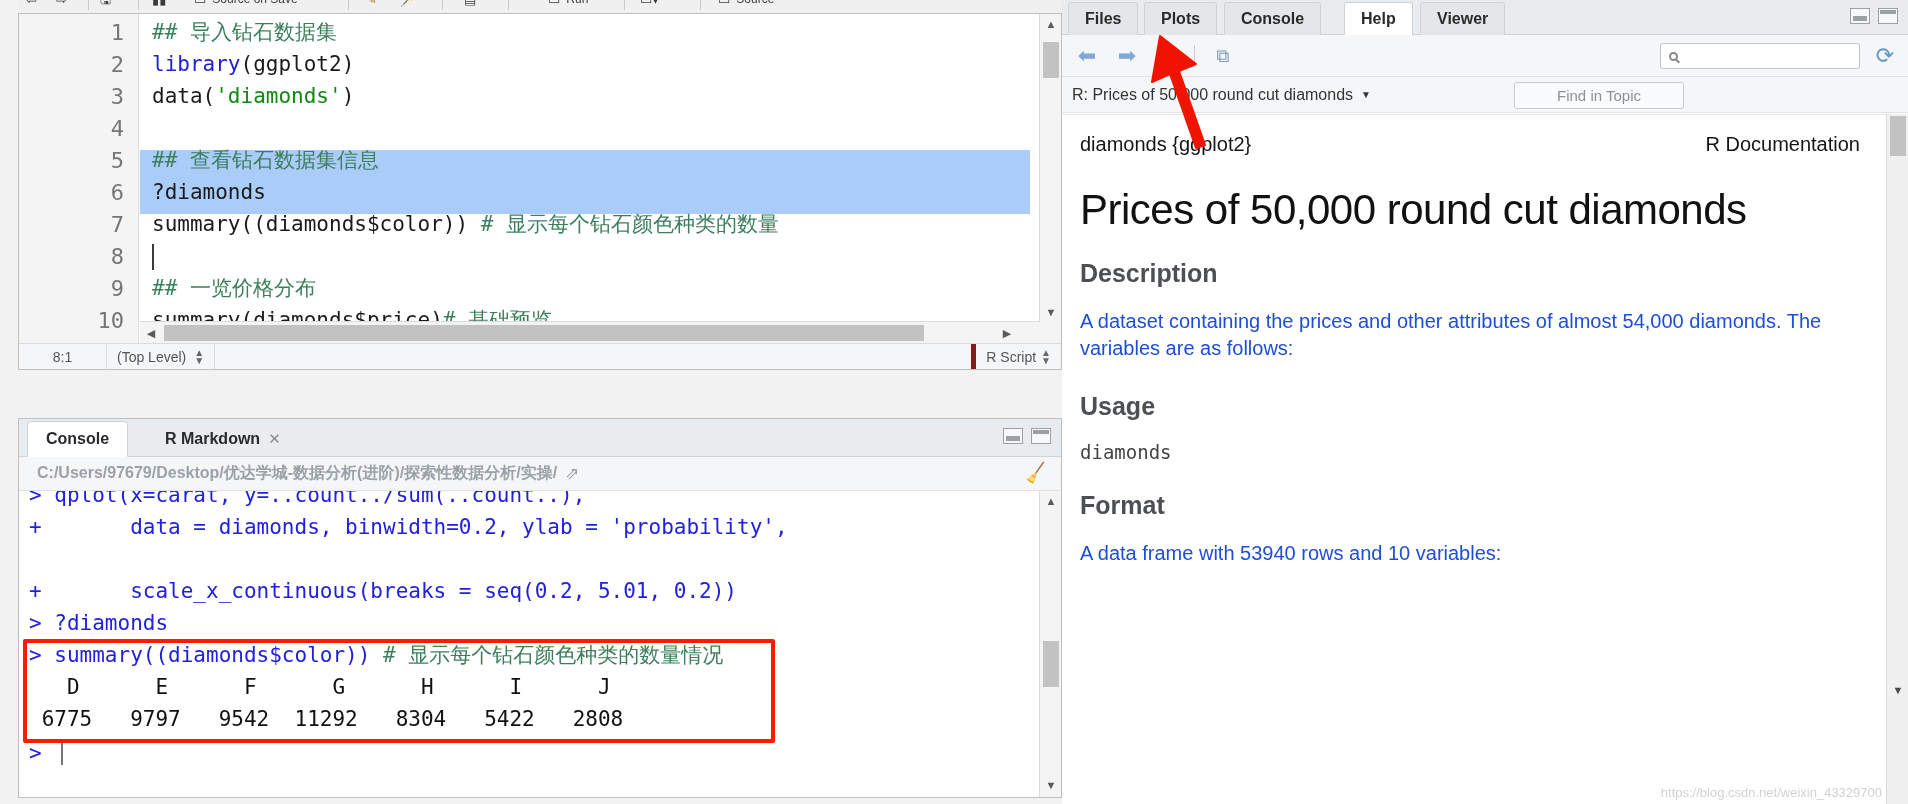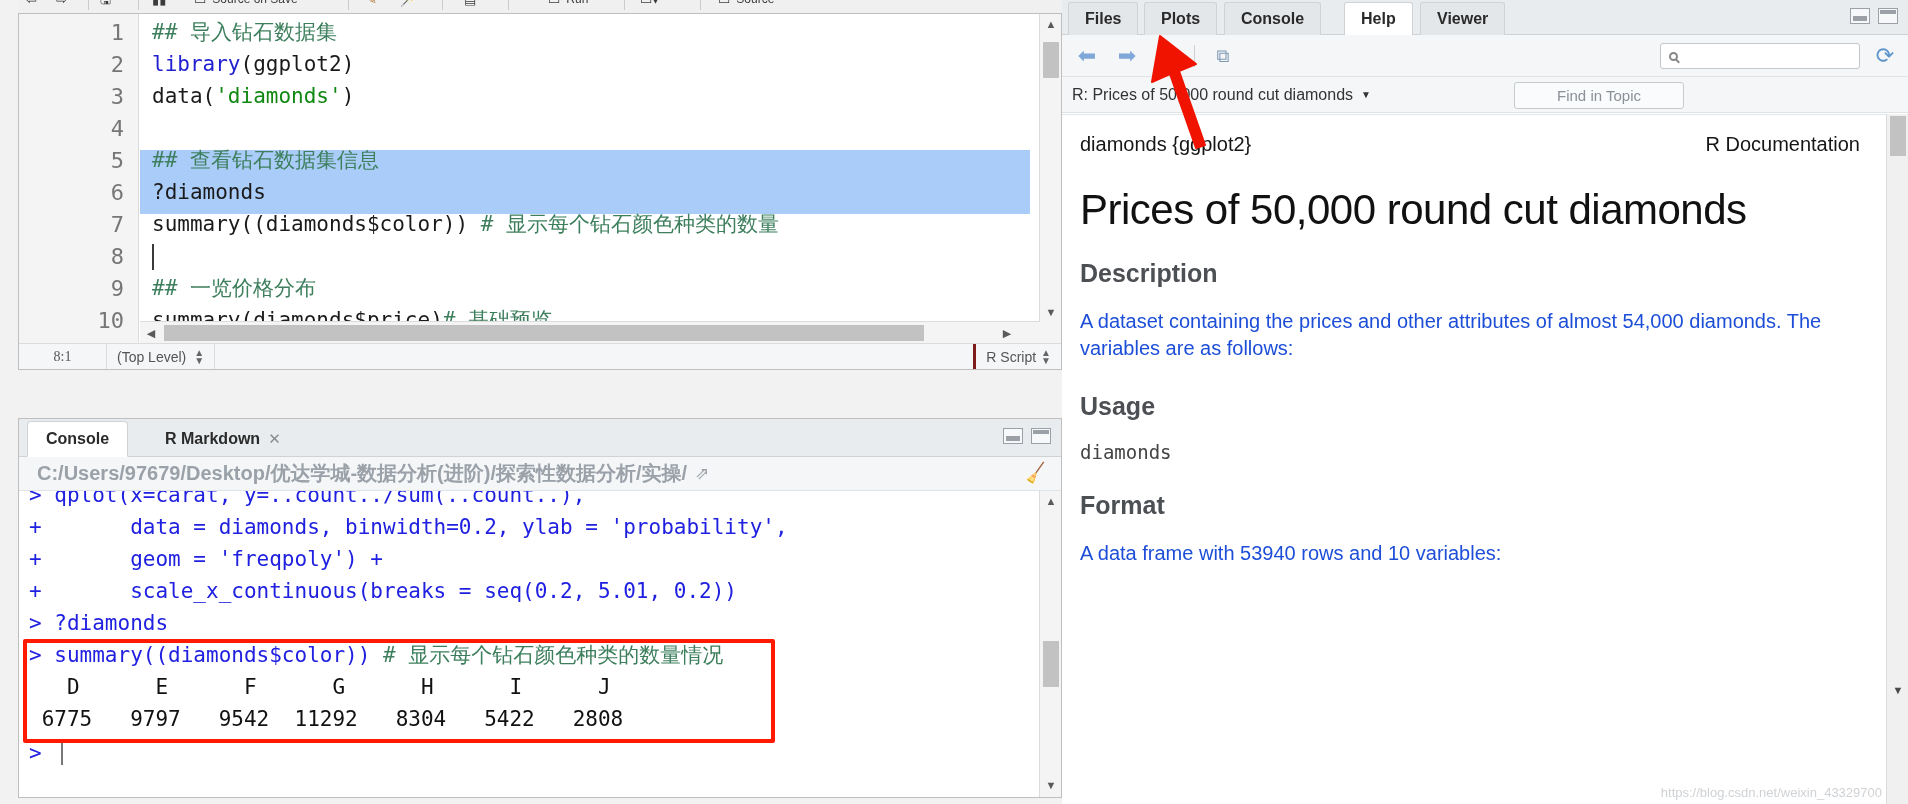--- a/index.html
+++ b/index.html
@@ -126,21 +126,21 @@
     display: flex; align-items: center;
   }
   .status-cell {
     height: 26px; display: flex; align-items: center;
     padding: 0 10px;
     border-right: 1px solid #dcdcdc;
     color: #555; font-size: 14px;
   }
   #src-status .spacer { flex: 1; border: none; }
   #type-cell {
-    border-right: none; border-left: 3px solid #7f1d1d;
+    border-right: none; border-left: 5px solid #7f1d1d;
     gap: 5px;
   }
   .spin-glyph { font-size: 10px; line-height: 8px; color: #666; }
 
   
   #console-pane {
     position: absolute; left: 18px; top: 418px;
     width: 1044px; height: 380px;
     background: #ffffff;
     border: 1px solid #bfbfbf;
@@ -184,21 +184,21 @@
     height: 4px; background: #9aa0a6;
   }
   #console-path {
     position: absolute; left: 0; top: 38px;
     width: 1042px; height: 34px;
     background: #f4f6f8;
     border-bottom: 1px solid #dfe3e6;
     display: flex; align-items: center; padding-left: 18px; gap: 8px;
   }
   #console-path .pathtxt {
-    font-size: 20px; font-weight: bold; color: #9aa1a8;
+    font-size: 16px; font-weight: bold; color: #9aa1a8;
     white-space: nowrap;
   }
   .broom {
     position: absolute; right: 14px; top: 6px;
     color: #aab0b6; font-size: 18px;
     transform: rotate(-10deg);
   }
   #console-out {
     position: absolute; left: 0; top: 72px;
     width: 1020px; height: 306px;
@@ -478,21 +478,21 @@
         <div class="vs-arrow" style="top:288px;">▼</div>
       </div>
 
       <div id="src-hscroll">
         <div class="hs-arrow" style="left:0;">◀</div>
         <div id="src-hthumb"></div>
         <div class="hs-arrow" style="left:856px;">▶</div>
       </div>
 
       <div id="src-status">
-        <div class="status-cell" style="width:88px;justify-content:center;font-family:Liberation Serif, serif;">8:1</div>
+        <div class="status-cell" style="width:88px;justify-content:center;">8:1</div>
         <div class="status-cell" style="gap:8px;">
           <span>(Top Level)</span>
           <span class="spin-glyph">▲<br>▼</span>
         </div>
         <div class="status-cell spacer"></div>
         <div class="status-cell" id="type-cell">
           <span>R Script</span>
           <span class="spin-glyph">▲<br>▼</span>
         </div>
       </div>
@@ -516,21 +516,20 @@
 
       <div id="console-path">
         <span class="pathtxt">C:/Users/97679/Desktop/优达学城-数据分析(进阶)/探索性数据分析/实操/</span>
         <span style="color:#9aa1a8;font-size:17px;">⇗</span>
         <span class="broom">🧹</span>
       </div>
 
       <div id="console-out">
         <div class="cline" style="top:-6px;">&gt; qplot(x=carat, y=..count../sum(..count..),</div>
         <div class="cline" style="top:26px;">+       data = diamonds, binwidth=0.2, ylab = 'probability',</div>
-        <div class="cline" style="top:58px;">+       geom = 'freqpoly') +</div>
         <div class="cline" style="top:90px;">+       scale_x_continuous(breaks = seq(0.2, 5.01, 0.2))</div>
         <div class="cline" style="top:122px;">&gt; ?diamonds</div>
 
         <div class="cline black" style="top:186px;">   D      E      F      G      H      I      J </div>
         <div class="cline" style="top:154px;"><span>&gt; summary((diamonds$color))</span><span class="cm"> # 显示每个钻石颜色种类的数量情况</span></div>
         <div class="cline black" style="top:218px;"> 6775   9797   9542  11292   8304   5422   2808 </div>
 
         <div class="cline" style="top:252px;">&gt;</div>
         <div class="con-caret" style="left:42px;top:250px;"></div>
 

